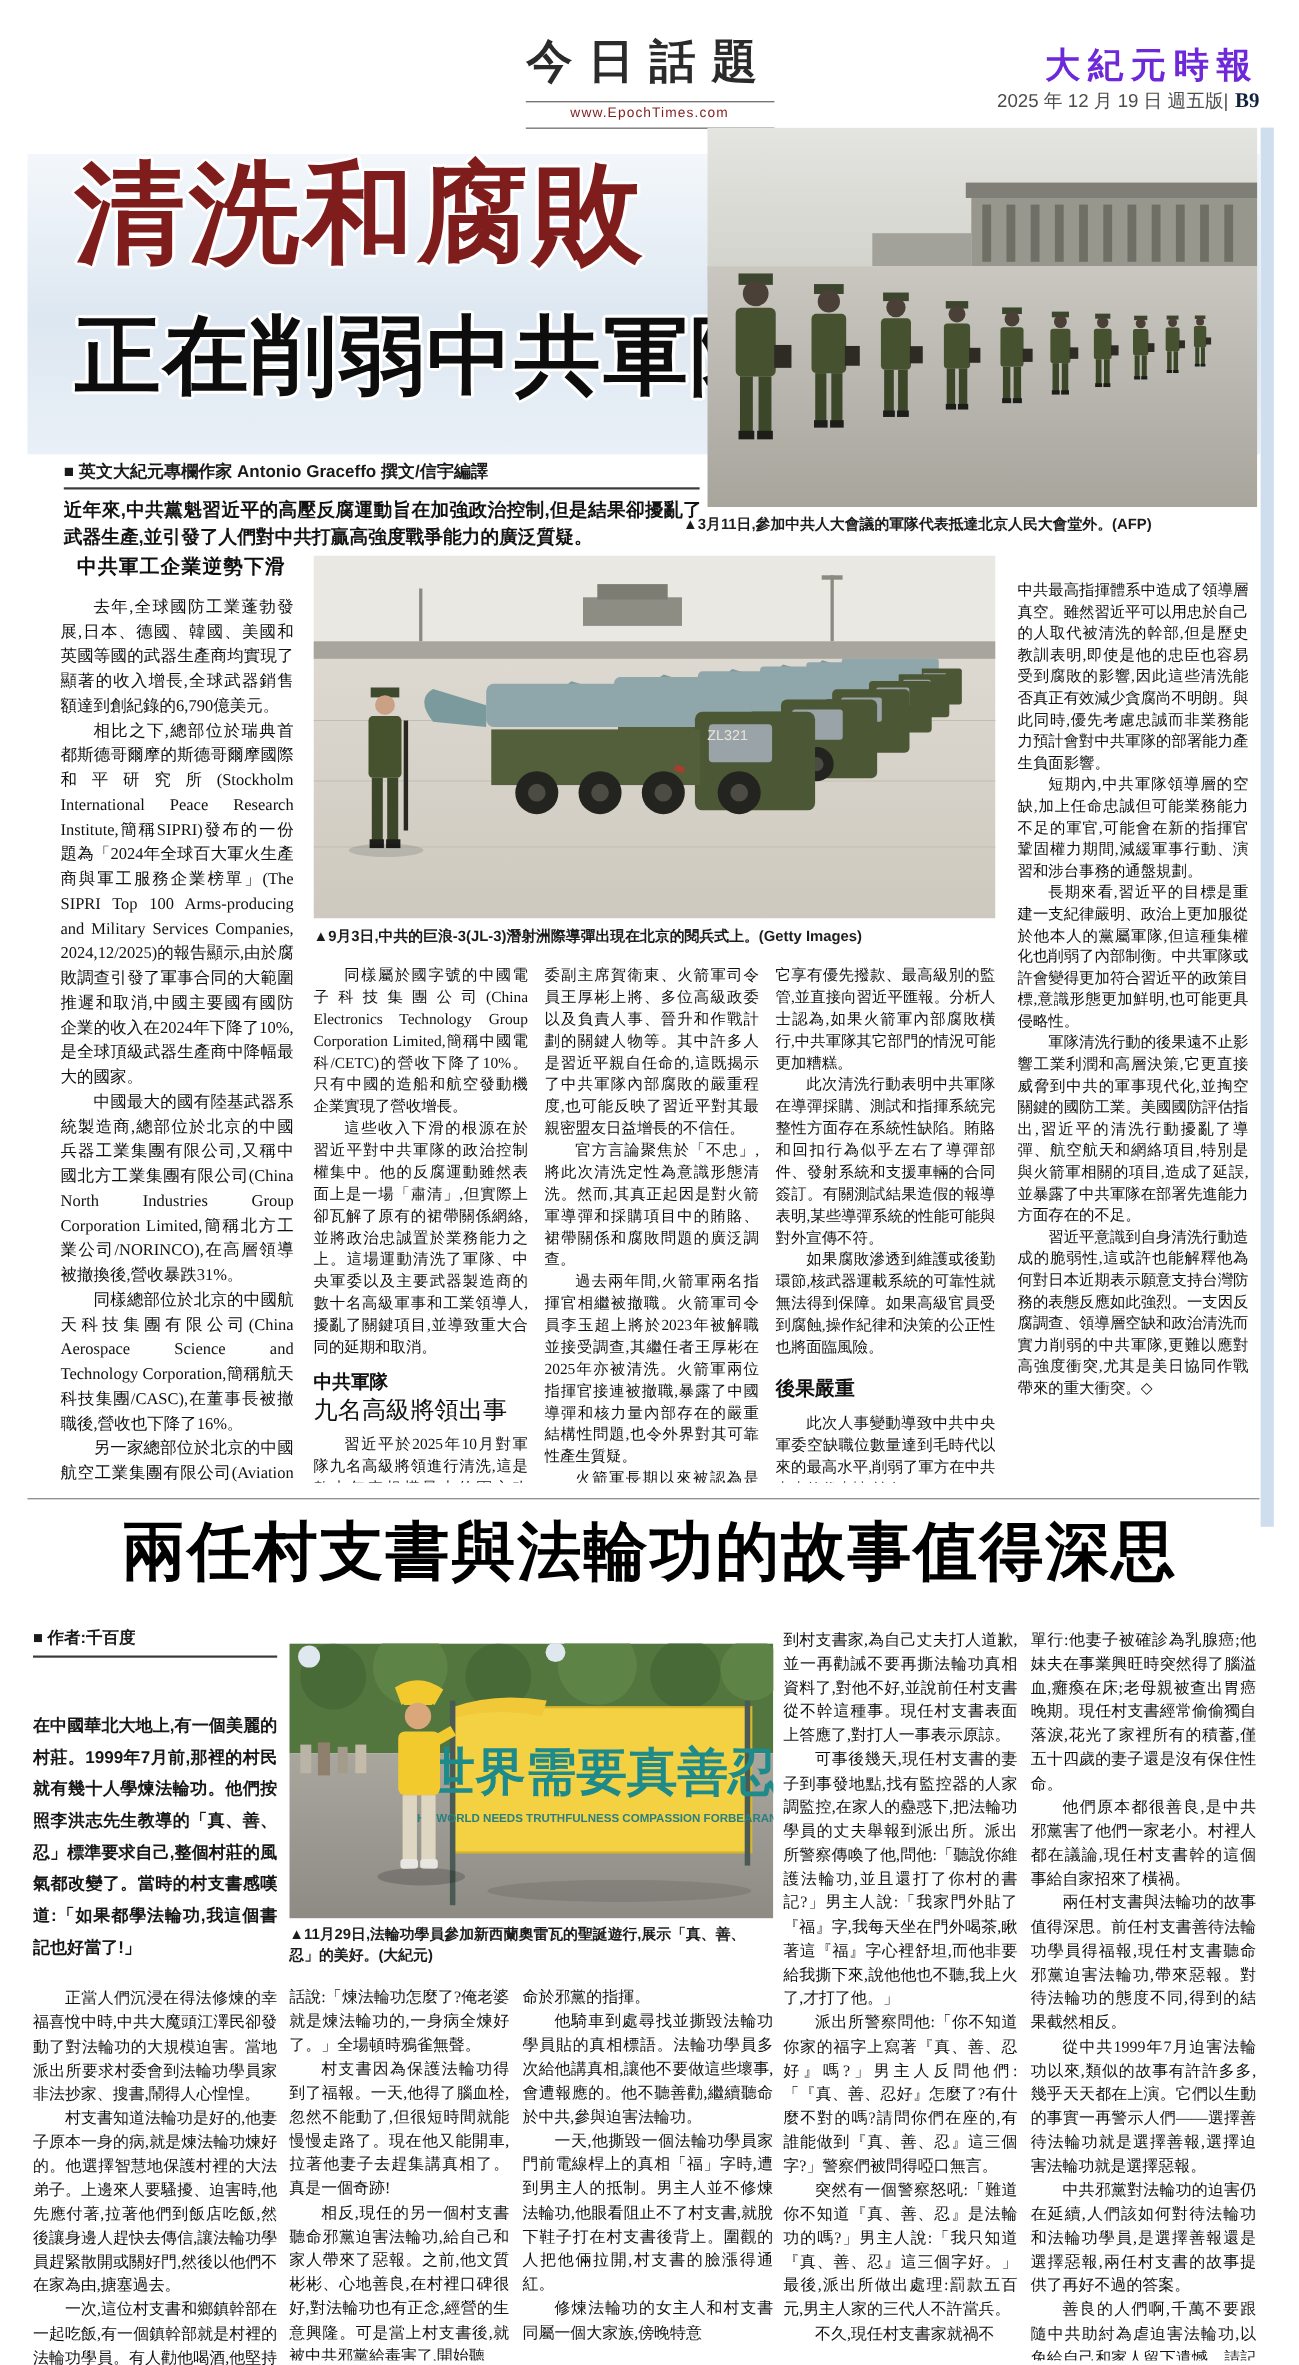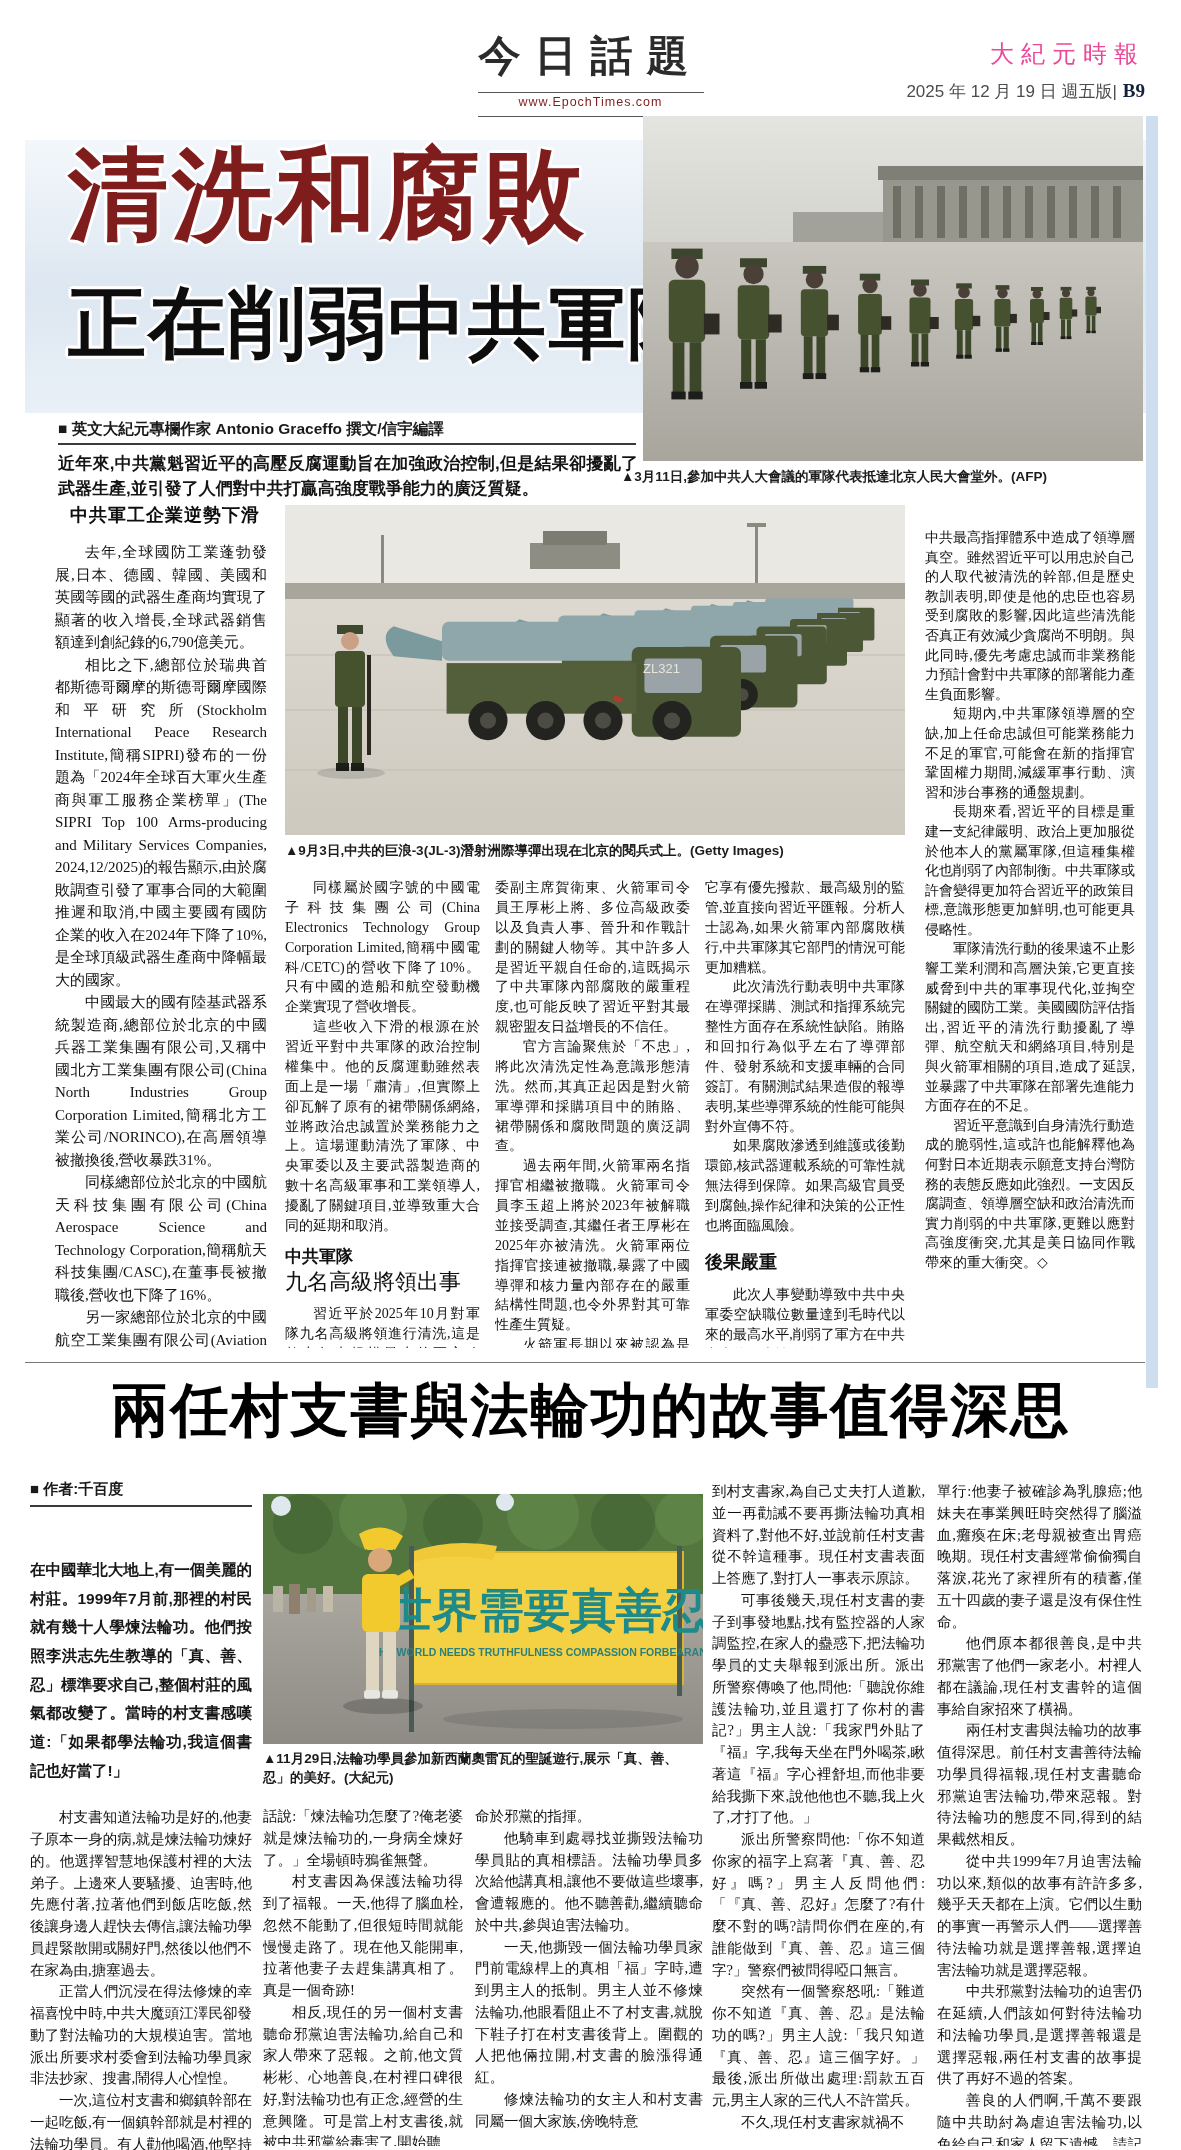--- a/index.html
+++ b/index.html
@@ -8,22 +8,22 @@
   .abs{position:absolute;}
   .sans{font-family:"Liberation Sans","DejaVu Sans",sans-serif;}
 
   
   .section-title{left:0;top:28px;width:1181px;text-align:center;font-size:42px;font-weight:700;
       color:#2b2b2b;letter-spacing:14px;}
   .hdr-rule{height:1px;background:#555;}
   .hdr-rule.r1{left:478px;top:92px;width:226px;}
   .hdr-rule.r2{left:478px;top:116px;width:226px;}
   .website{left:0;top:95px;width:1181px;text-align:center;font-size:12.5px;color:#7f1d1d;letter-spacing:1px;}
-  .masthead{left:700px;top:38px;width:445px;text-align:right;font-size:24px;font-weight:400;
-      color:#ec4899;letter-spacing:7px;font-family:"Liberation Serif","DejaVu Serif",serif;}
+  .masthead{left:700px;top:38px;width:445px;text-align:right;font-size:32px;font-weight:700;
+      color:#6d28d9;letter-spacing:7px;font-family:"Liberation Serif","DejaVu Serif",serif;}
   .dateline{left:700px;top:80px;width:445px;text-align:right;font-size:17px;color:#4c4c4c;}
   .pagenum{font-weight:700;font-size:19px;color:#14213d;font-family:"Liberation Serif","DejaVu Serif",serif;margin-left:6px;}
 
   
   .edge-stripe{left:1146px;top:116px;width:12px;height:1272px;background:#cfdeee;}
   .hero-panel{left:25px;top:140px;width:1121px;height:273px;
       background:linear-gradient(180deg,#f3f7fb 0%,#dde7f1 55%,#e9f0f7 100%);}
   .hl1{left:68px;top:150px;width:620px;font-size:100px;font-weight:900;color:#7f1d1d;line-height:1.05;
       letter-spacing:4px;text-shadow:-3px 0 0 #fff,3px 0 0 #fff,0 -3px 0 #fff,0 3px 0 #fff,-2px -2px #fff,2px 2px #fff,-2px 2px #fff,2px -2px #fff;font-family:Liberation Mono, monospace;}
   .hl2{left:68px;top:283px;width:640px;font-size:78px;font-weight:900;color:#0d0d0d;line-height:1.05;
@@ -252,22 +252,22 @@
   </div>
 
   <div class="abs art-sep"></div>
 
   <div class="abs hl-2">兩任村支書與法輪功的故事值得深思</div>
   <div class="abs byline2 sans">■ 作者:千百度</div>
   <div class="abs byline2-rule"></div>
 
   <div class="abs a2col a2-col1">
     <p class="a2-intro">在中國華北大地上,有一個美麗的村莊。1999年7月前,那裡的村民就有幾十人學煉法輪功。他們按照李洪志先生教導的「真、善、忍」標準要求自己,整個村莊的風氣都改變了。當時的村支書感嘆道:「如果都學法輪功,我這個書記也好當了!」</p>
+    <p>正當人們沉浸在得法修煉的幸福喜悅中時,中共大魔頭江澤民卻發動了對法輪功的大規模迫害。當地派出所要求村委會到法輪功學員家非法抄家、搜書,鬧得人心惶惶。</p>
     <p>村支書知道法輪功是好的,他妻子原本一身的病,就是煉法輪功煉好的。他選擇智慧地保護村裡的大法弟子。上邊來人要騷擾、迫害時,他先應付著,拉著他們到飯店吃飯,然後讓身邊人趕快去傳信,讓法輪功學員趕緊散開或關好門,然後以他們不在家為由,搪塞過去。</p>
-    <p>正當人們沉浸在得法修煉的幸福喜悅中時,中共大魔頭江澤民卻發動了對法輪功的大規模迫害。當地派出所要求村委會到法輪功學員家非法抄家、搜書,鬧得人心惶惶。</p>
     <p>一次,這位村支書和鄉鎮幹部在一起吃飯,有一個鎮幹部就是村裡的法輪功學員。有人勸他喝酒,他堅持不喝。一人突然問:「你是不是煉法輪功的?」場面立刻緊張起來。村支書卻接過</p>
   </div>
 
   <svg class="abs photo3" viewBox="0 0 440 250" preserveAspectRatio="none">
     <defs>
       <linearGradient id="road3" x1="0" y1="0" x2="0" y2="1">
         <stop offset="0" stop-color="#a9a69e"></stop>
           <stop offset="1" stop-color="#8d8b84"></stop>
       </linearGradient>
     </defs>

